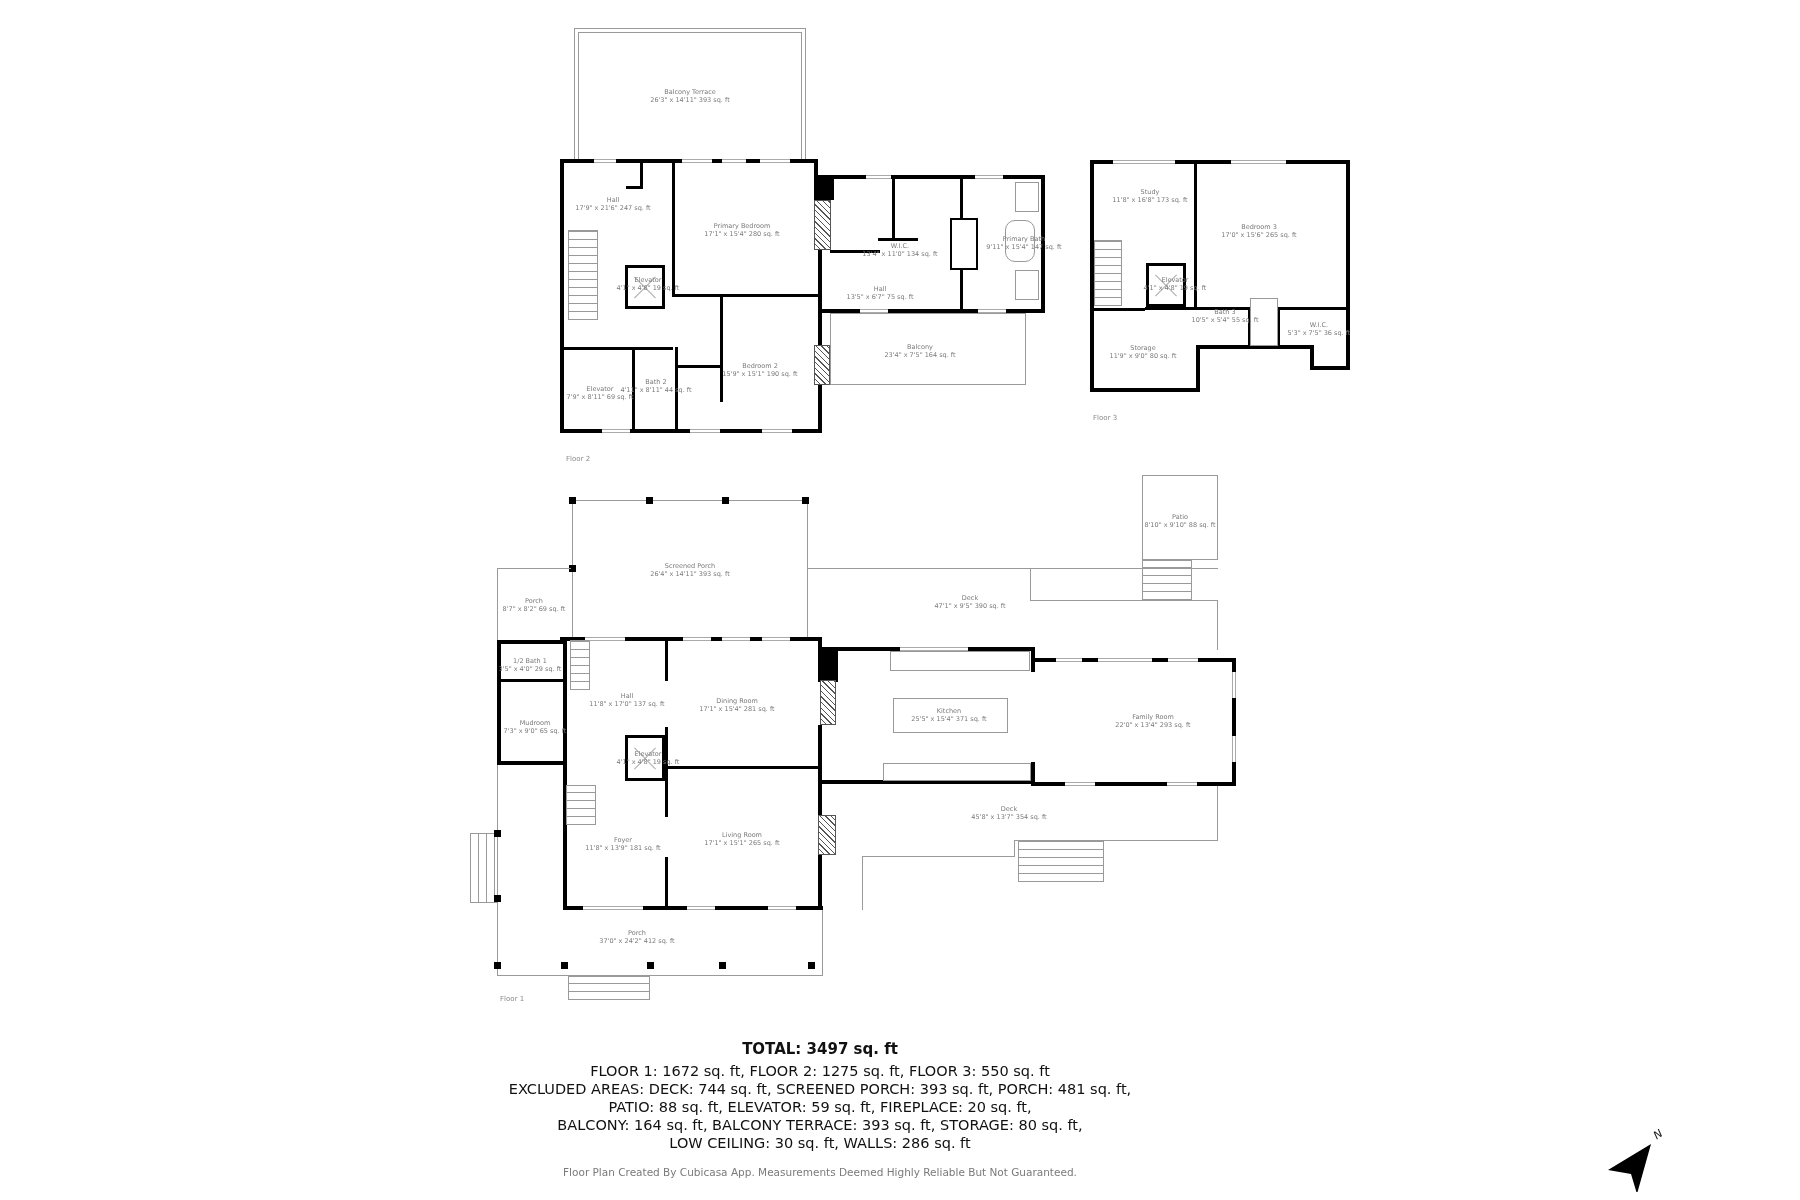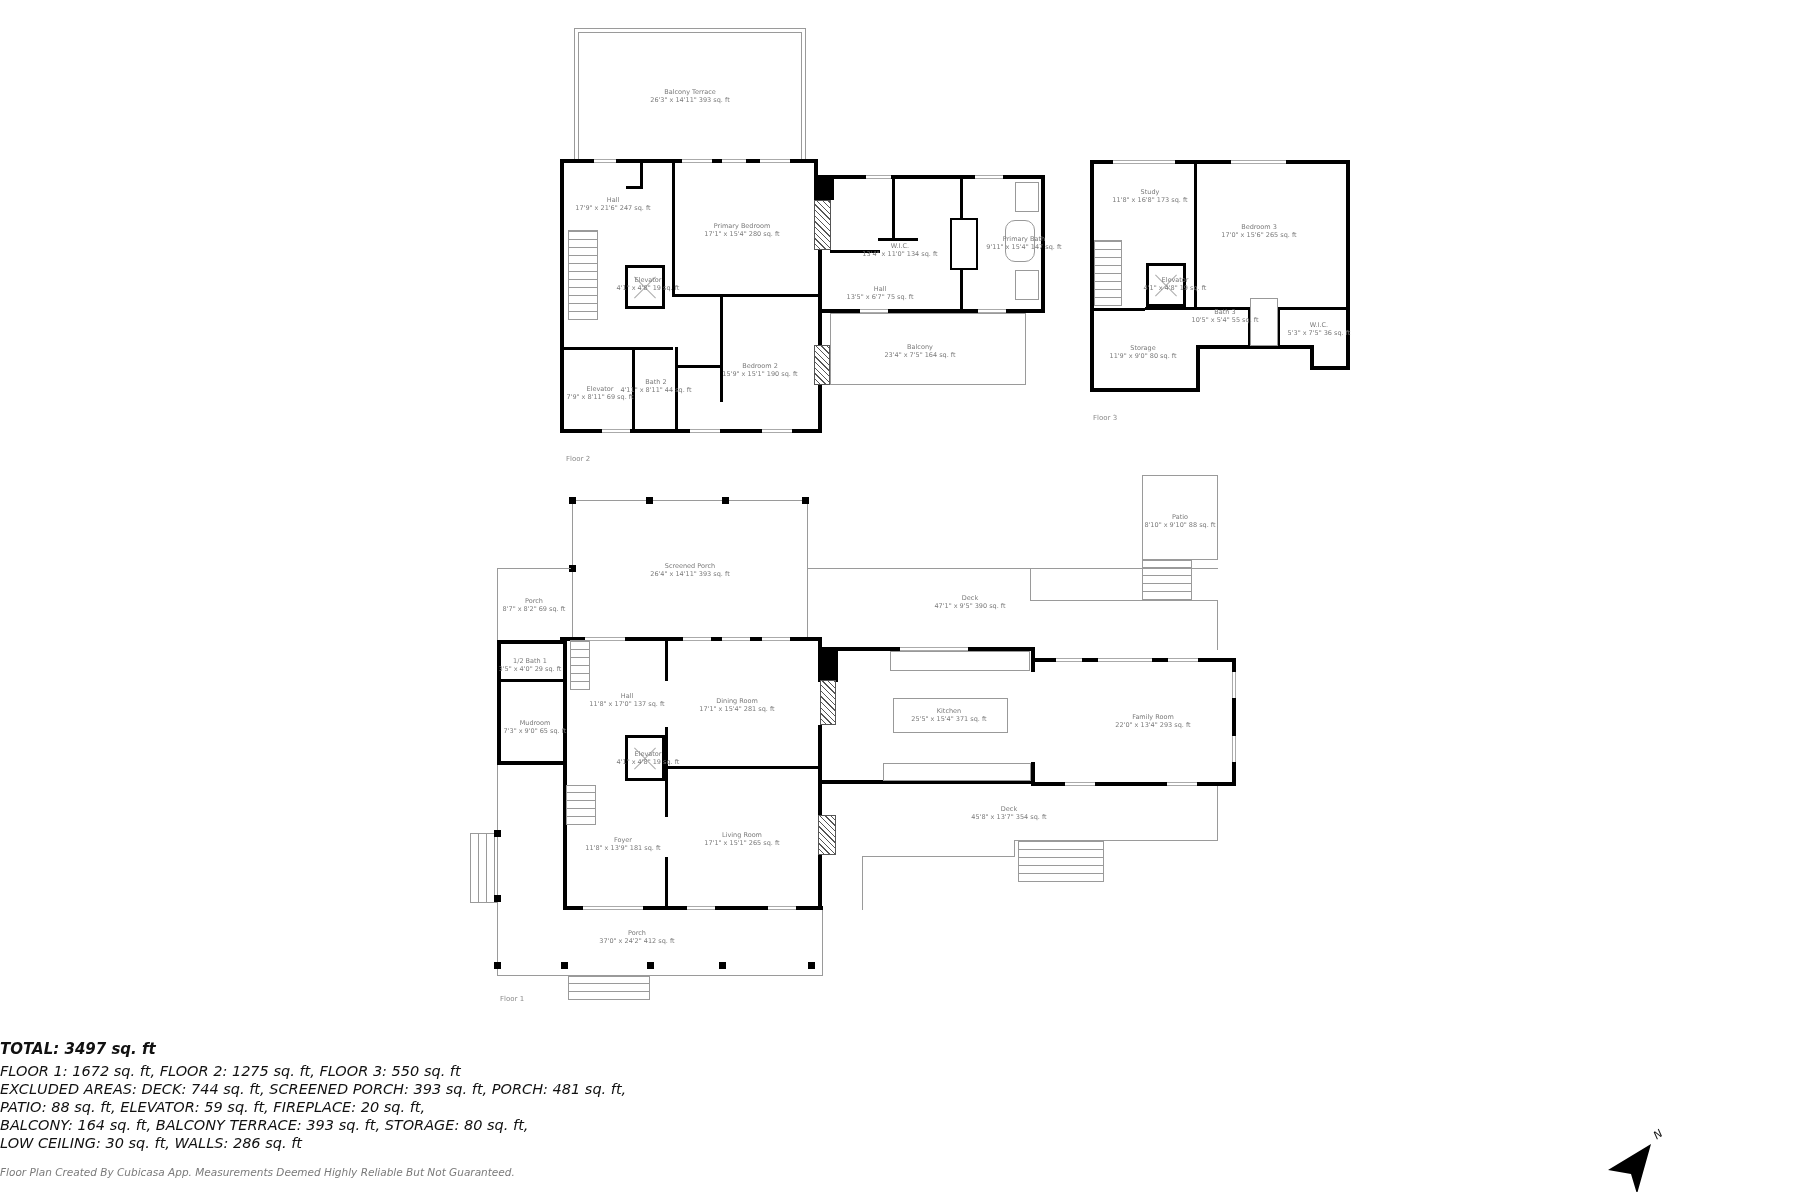--- a/index.html
+++ b/index.html
@@ -16,21 +16,21 @@
   .stairs-h { position:absolute; box-sizing:border-box; border:1px solid #9a9a9a;
             background-image:repeating-linear-gradient(90deg, transparent 0 7px, #9a9a9a 7px 8px); }
   .hatch { position:absolute; box-sizing:border-box; border:1px solid #555;
            background-image:repeating-linear-gradient(45deg, transparent 0 3px, #555 3px 4px); background-color:#fff; }
   .elev { position:absolute; box-sizing:border-box; border:3px solid #000; background:#fff; }
   .elev::before, .elev::after { content:""; position:absolute; left:2px; right:2px; top:50%; height:1px; background:#aaa; }
   .elev::before { transform:rotate(45deg); }
   .elev::after { transform:rotate(-45deg); }
   .post { position:absolute; width:7px; height:7px; background:#000; }
   .counter { position:absolute; border:1px solid #999; box-sizing:border-box; background:#fff; }
-  .summary { position:absolute; left:0; width:1640px; font-family:"DejaVu Sans", sans-serif;font-style:italic; }
+  .summary { position:absolute; left:0; width:1640px; text-align:center; font-family:"DejaVu Sans", sans-serif; }
   .sum-total { top:1040px; font-size:15px; font-weight:bold; color:#111; }
   .sum-line { font-size:14.5px; color:#111; }
   .credit { top:1166px; font-size:10.5px; color:#7a7a7a; }
   .compass { position:absolute; left:1600px; top:1122px; width:90px; height:70px; }
 </style>
 </head>
 <body>
 
 <div>
 

